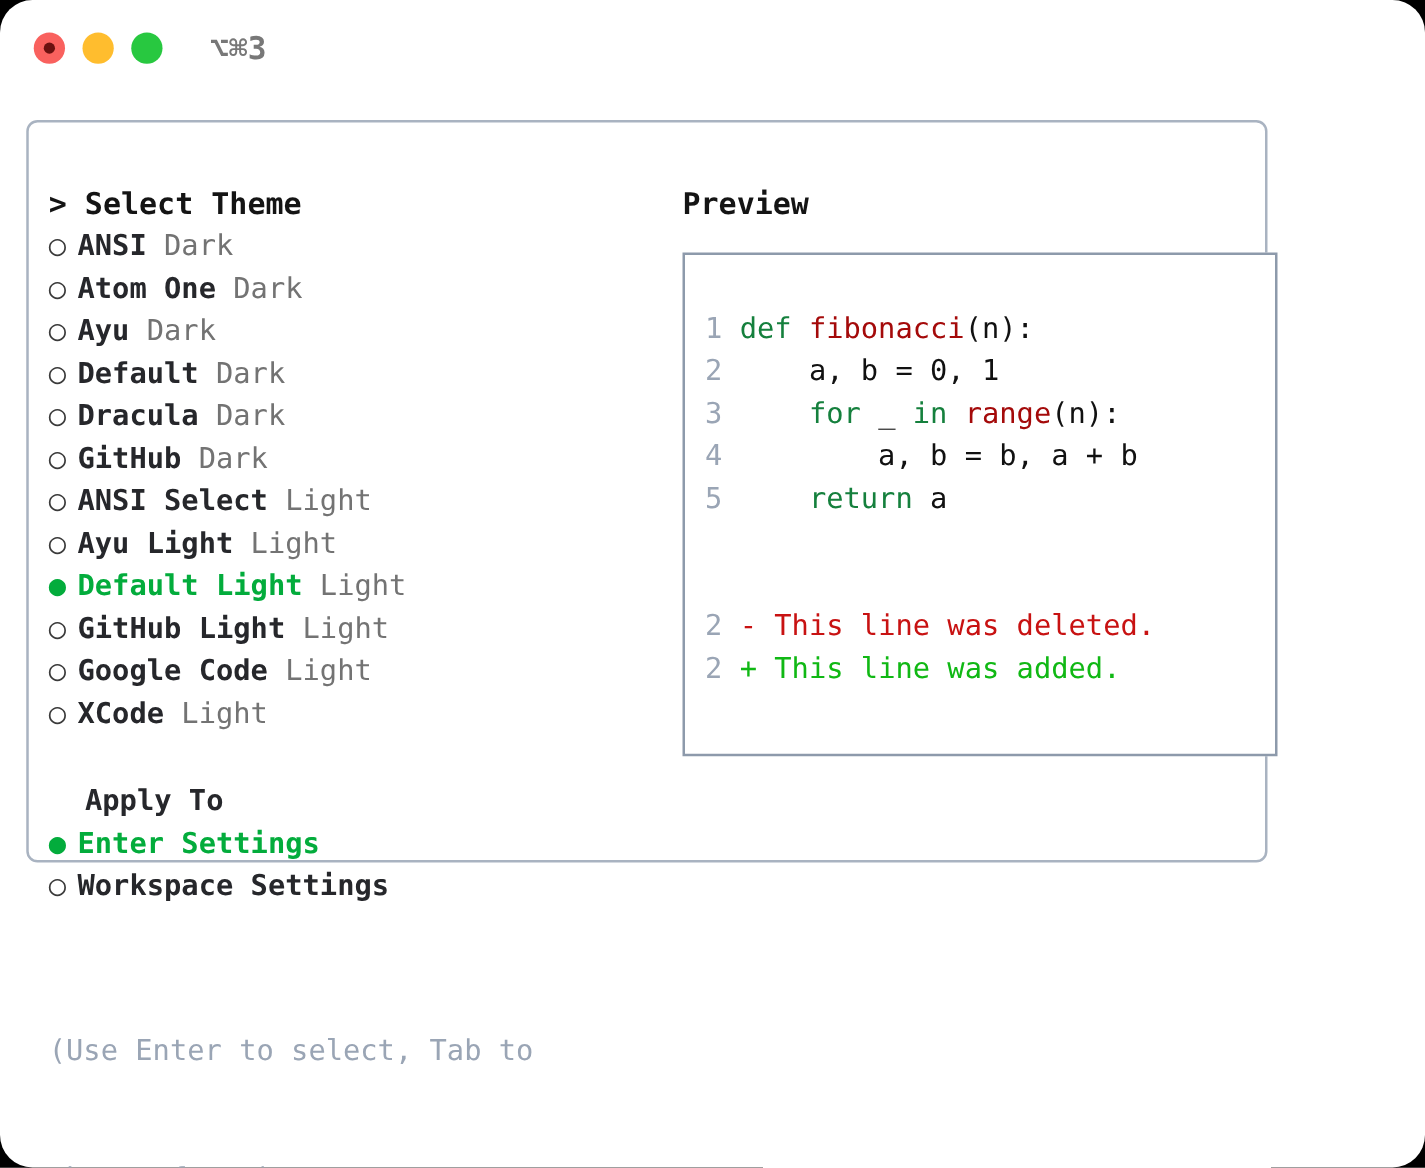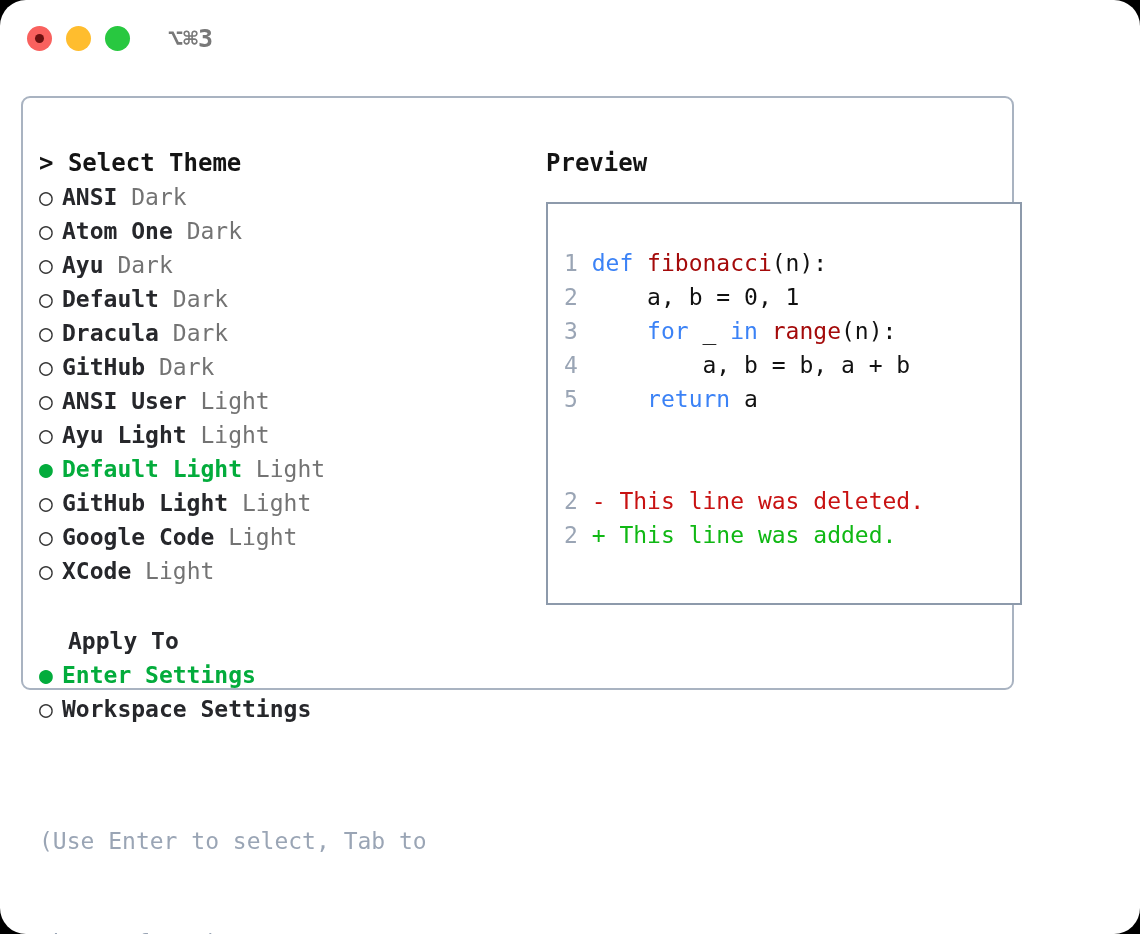--- a/index.html
+++ b/index.html
@@ -180,21 +180,21 @@
   .code-line {
     font-size: 23px;
     line-height: 34px;
     height: 34px;
     white-space: pre;
     color: #111111;
   }
   .code-line .ln {
     color: #9aa5b5;
   }
-  .tok-kw   { color: #3b82f6; }
+  .tok-kw   { color: #15803d; }
   .tok-fn   { color: #a40a0a; }
   .tok-plain{ color: #111111; }
 
   .blank-line { height: 34px; }
 
   .diff-ctx { color: #6f6f6f; }
   .diff-del { color: #c81212; }
   .diff-add { color: #10b814; }
 </style>
 </head>
@@ -237,21 +237,21 @@
 
         <div class="row">
           <span class="marker">○</span><span class="name">Dracula</span><span class="mode"> Dark</span>
         </div>
 
         <div class="row">
           <span class="marker">○</span><span class="name">GitHub</span><span class="mode"> Dark</span>
         </div>
 
         <div class="row">
-          <span class="marker">○</span><span class="name">ANSI User</span><span class="mode"> Light</span>
+          <span class="marker">○</span><span class="name">ANSI Select</span><span class="mode"> Light</span>
         </div>
 
         <div class="row">
           <span class="marker">○</span><span class="name">Ayu Light</span><span class="mode"> Light</span>
         </div>
 
         <div class="row selected">
           <span class="marker dot-filled">●</span><span class="name">Default Light</span><span class="mode"> Light</span>
         </div>
 

